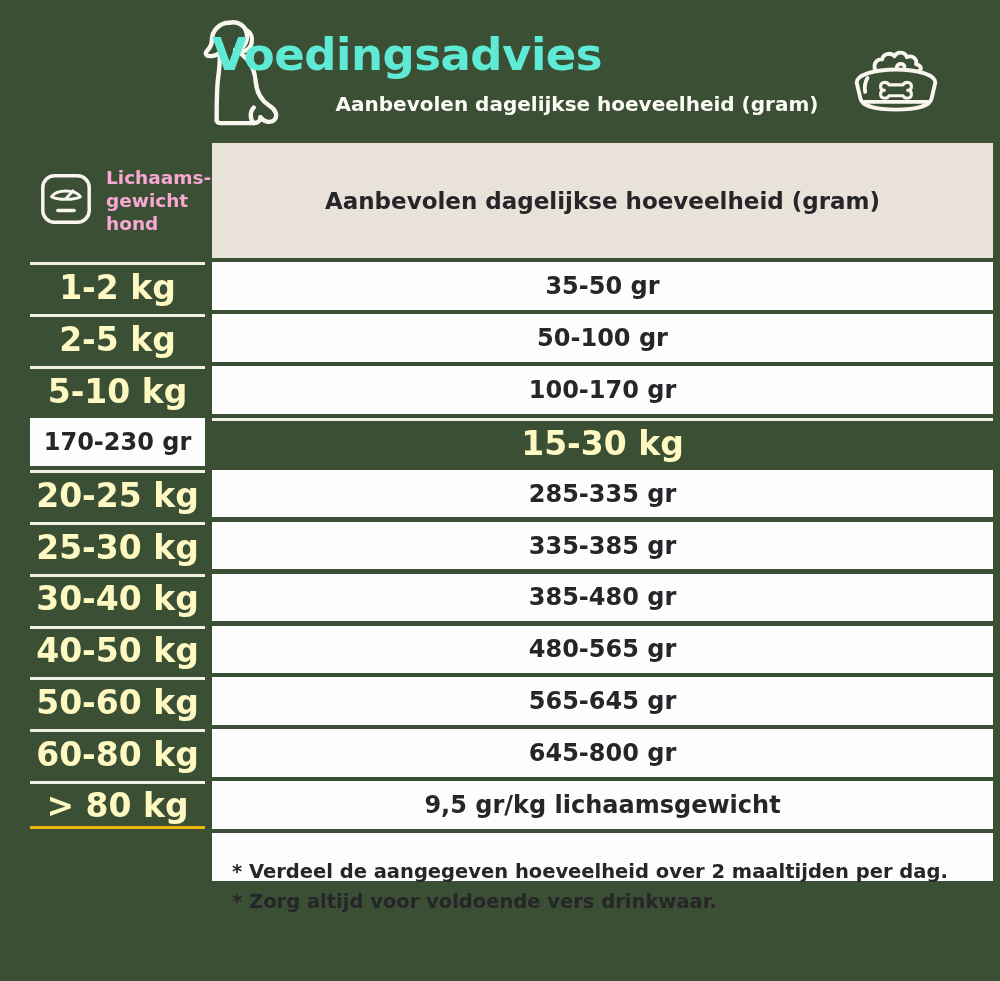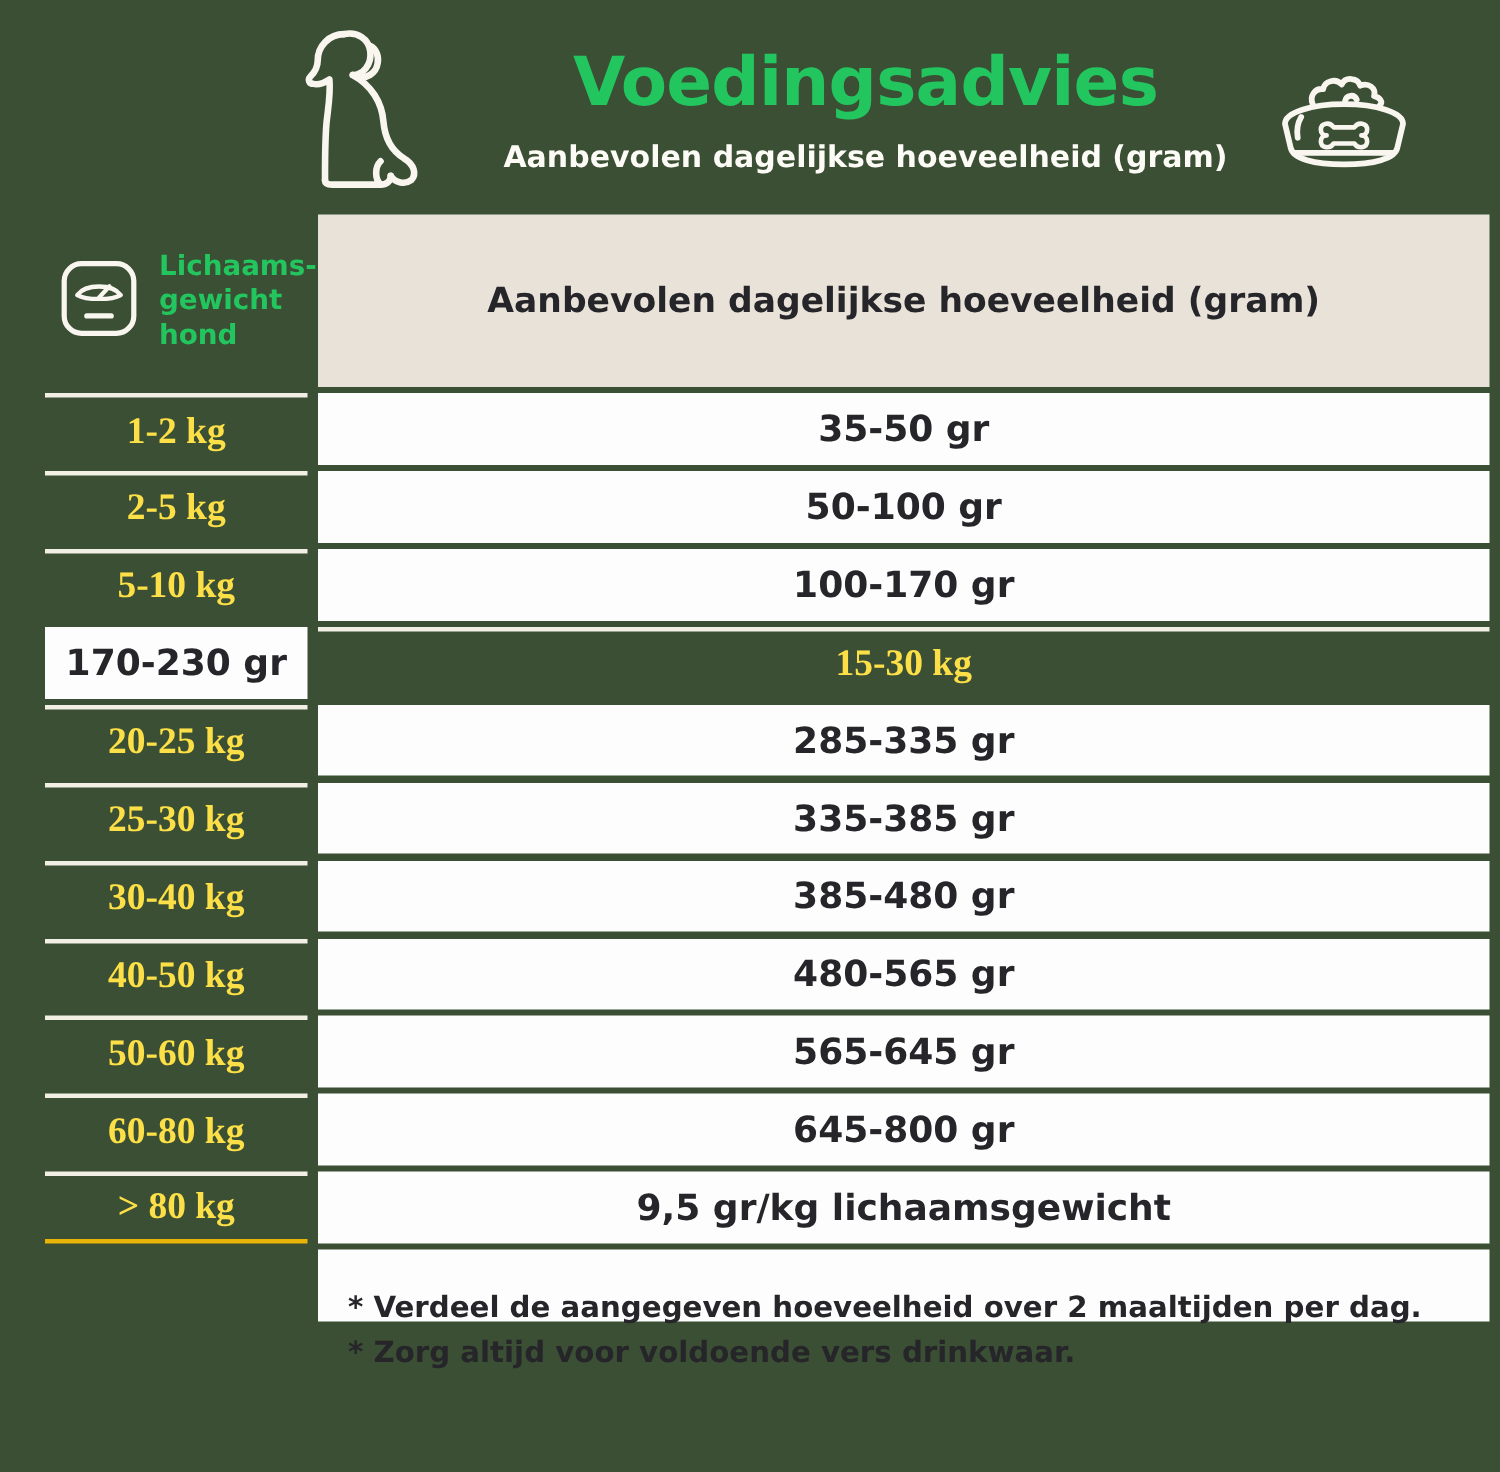--- a/index.html
+++ b/index.html
@@ -3,53 +3,52 @@
 <meta charset="utf-8">
 <style>
   html,body{margin:0;padding:0;background:#3B4F34;}
   .page{
     position:relative;width:1000px;height:981px;overflow:hidden;
     background:#3B4F34;
     font-family:"DejaVu Sans","Liberation Sans",sans-serif;
   }
   
   .hdr-title{
-    position:absolute;left:212px;top:28px;width:730px;text-align:center;
-    color:#22c55e;font-size:45px;font-weight:bold;letter-spacing:-0.5px;
+    position:absolute;left:212px;top:28px;width:730px;
+    color:#5eead4;font-size:45px;font-weight:bold;letter-spacing:-0.5px;
   }
   .hdr-sub{
     position:absolute;left:212px;top:92px;width:730px;text-align:center;
     color:#FCFBF6;font-size:20px;font-weight:bold;
   }
   .dog-icon{position:absolute;left:192px;top:14px;}
   .bowl-icon{position:absolute;left:838px;top:44px;}
   svg.lineart{stroke:#F8F6EF;fill:none;stroke-linecap:round;stroke-linejoin:round;}
 
   
   .table-wrap{
     position:absolute;left:30px;top:143px;
     display:grid;
     grid-template-columns:175px 781px;
     column-gap:7px;
     grid-template-rows:115px repeat(12,47.6px) 97px;
     row-gap:4.3px;
   }
   .corner{
-    display:flex;align-items:center;gap:11px;padding-left:7px;color:#22c55e;
+    display:flex;align-items:center;gap:11px;padding-left:7px;color:#f9a8d4;
   }
   .corner .lbl{font-weight:bold;font-size:18.5px;line-height:23px;}
   .band{
     background:#E8E2D8;display:flex;align-items:center;justify-content:center;
     color:#26262A;font-weight:bold;font-size:23px;
   }
   .wcell{
     display:flex;align-items:center;justify-content:center;
-    color:#fde047;font-weight:bold;font-size:25px;
+    color:#fef9c3;font-weight:bold;font-size:33px;
     border-top:3px solid #F2EFE5;
-    font-family:Liberation Serif, serif;
   }
   .wcell.last{border-bottom:3px solid #eab308;}
   .vcell{
     background:#FCFDFC;display:flex;align-items:center;justify-content:center;
     color:#26262A;font-weight:bold;font-size:24px;
   }
   .notes{
     background:#FCFDFC;color:#26262A;font-weight:bold;font-size:19.5px;
     line-height:29.5px;padding:24px 0 0 20px;
   }

